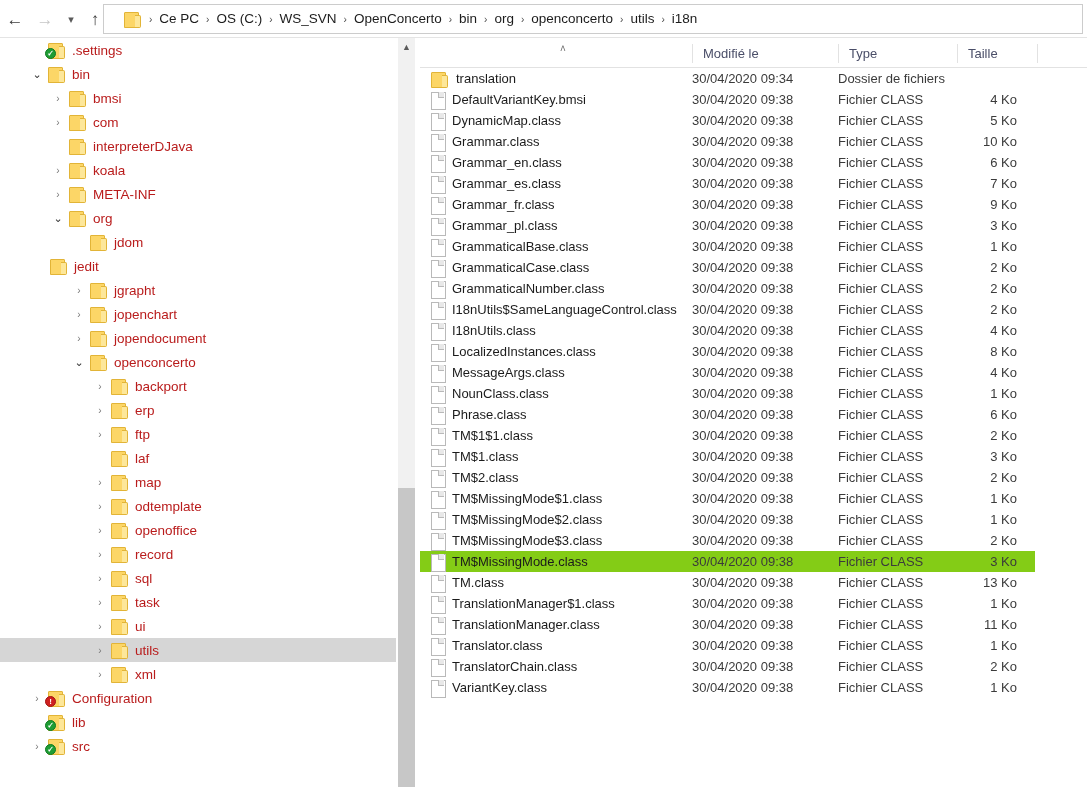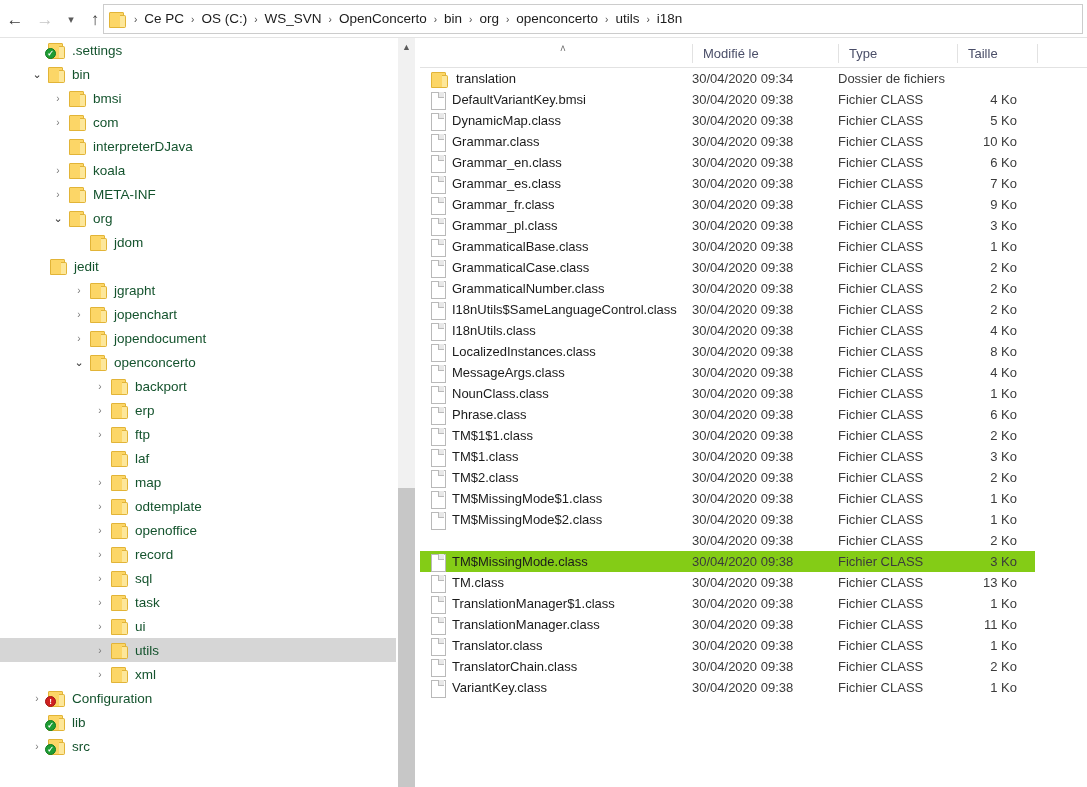--- a/index.html
+++ b/index.html
@@ -25,21 +25,21 @@
   }
   .nav-btn.disabled { color: #c6c6c6; }
   .nav-btn.small { width: 22px; font-size: 11px; color: #5a5a5a; }
   .nav-btn.up { width: 26px; }
 
   .addressbar {
     position: absolute; left: 103px; top: 4px;
     width: 980px; height: 30px;
     border: 1px solid #cccccc; background: #ffffff;
     display: flex; align-items: center;
-    padding-left: 5px;
+    padding-left: 20px;
     overflow: hidden;
   }
   .addr-folder-icon { width: 18px; height: 15px; position: relative; flex: 0 0 auto; margin-right: 2px; }
   .crumb {
     font-size: 13.5px; color: #1c1c1c;
     padding: 0 2px; white-space: nowrap; line-height: 28px;
   }
   .crumb-sep {
     color: #4a4a4a; font-size: 10px; padding: 0 5px;
     line-height: 28px; white-space: nowrap;
@@ -106,21 +106,21 @@
   }
   .tree-row.selected { background: #d6d6d6; }
   .chev {
     width: 22px; height: 24px; flex: 0 0 auto;
     display: flex; align-items: center; justify-content: center;
     color: #7a7a7a; font-size: 10px;
   }
   .chev.open { color: #333333; font-size: 11px; }
   .chev.empty { color: transparent; }
   .tree-icon-wrap { position: relative; margin-right: 7px; flex: 0 0 auto; display: flex; }
-  .tree-label { font-size: 13.5px; color: #14532d; }
+  .tree-label { font-size: 13.5px; color: #b91c1c; }
 
   
   .sb-track {
     position: absolute; left: 398px; top: 38px;
     width: 17px; height: 749px; background: #f1f1f1;
   }
   .sb-arrow {
     position: absolute; left: 0; top: 0; width: 17px; height: 17px;
     display: flex; align-items: center; justify-content: center;
     color: #5a5a5a; font-size: 9px;
@@ -630,20 +630,24 @@
         <div class="frow">
           <div class="fname">
             <span class="fileicon"></span>
             <span class="fname-text">TM$MissingMode$2.class</span>
           </div>
           <div class="fdate">30/04/2020 09:38</div>
           <div class="ftype">Fichier CLASS</div>
           <div class="fsize">1 Ko</div>
         </div>
         <div class="frow">
+          <div class="fname">
+            <span class="fileicon"></span>
+            <span class="fname-text">TM$MissingMode$3.class</span>
+          </div>
           <div class="fdate">30/04/2020 09:38</div>
           <div class="ftype">Fichier CLASS</div>
           <div class="fsize">2 Ko</div>
         </div>
         <div class="frow selected">
           <div class="fname">
             <span class="fileicon"></span>
             <span class="fname-text">TM$MissingMode.class</span>
           </div>
           <div class="fdate">30/04/2020 09:38</div>

